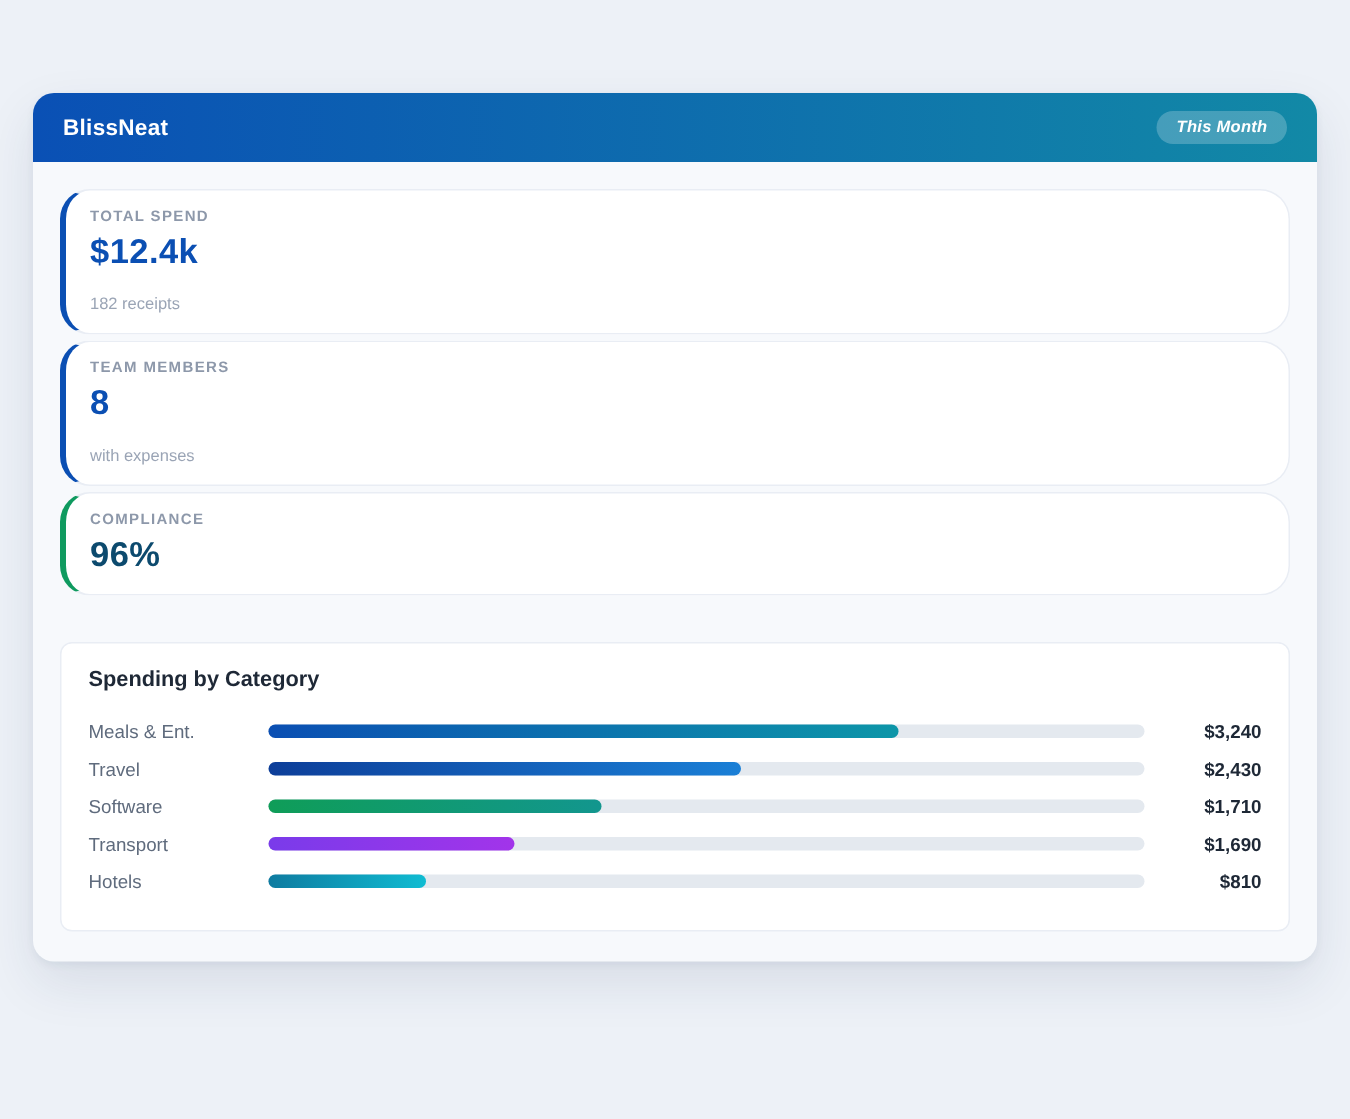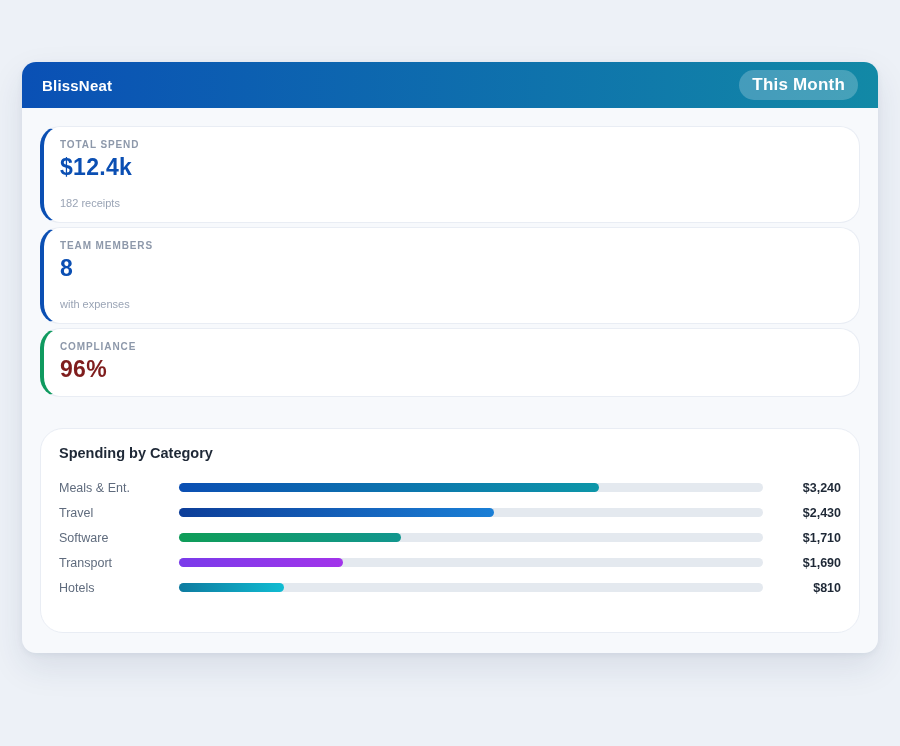--- a/index.html
+++ b/index.html
@@ -30,26 +30,27 @@
   }
   .app-title {
     color: #ffffff;
     font-weight: bold;
     font-size: 15px;
     letter-spacing: 0.2px;
   }
   .period-badge {
     background: rgba(255,255,255,0.22);
     color: #ffffff;
-    font-size: 17px;
+    font-size: 11px;
     font-weight: bold;
     padding: 5px 13px;
     border-radius: 999px;
     letter-spacing: 0.2px;
     cursor: pointer;
+    font-style: italic;
   }
   .card-body { padding: 18px 18px 20px; }
   .stat-card {
     background: #ffffff;
     border: 1px solid #e9edf4;
     border-left: 4px solid var(--accent, #0b4fb3);
     border-radius: 20px;
     padding: 12px 16px 13px;
     margin-bottom: 4px;
   }
@@ -68,22 +69,22 @@
     letter-spacing: 0.3px;
   }
   .stat-sub {
     font-size: 11px;
     color: #9aa4b5;
     margin-top: 16px;
   }
   .chart-card {
     background: #ffffff;
     border: 1px solid #e9edf4;
-    border-radius: 23px;
-    padding: 16px 18px 32px;
+    border-radius: 8px;
+    padding: 16px 18px 20px;
     margin-top: 31px;
   }
   .chart-title {
     font-size: 14.5px;
     font-weight: bold;
     color: #1e2836;
     margin-bottom: 14px;
   }
   .chart-row {
     display: grid;
@@ -131,21 +132,21 @@
 
     <div class="stat-card" style="border-left-color: rgb(11, 79, 179);">
       <div class="stat-label">TEAM MEMBERS</div>
       <div class="stat-value" style="color: rgb(11, 79, 179);">8</div>
       <div class="stat-sub">with expenses</div>
     </div>
 
 
     <div class="stat-card" style="border-left-color: rgb(15, 154, 95);">
       <div class="stat-label">COMPLIANCE</div>
-      <div class="stat-value" style="color: #7f1d1d;">96%</div>
+      <div class="stat-value" style="color: #0c4a6e;">96%</div>
     </div>
 
     <div class="chart-card">
       <div class="chart-title">Spending by Category</div>
       <div id="chart-rows">
           <div class="chart-row">
             <div class="row-label">Meals &amp; Ent.</div>
             <div class="bar-track" style="background: rgb(228, 233, 239);">
               <div class="bar-fill" style="width: 72%; background: linear-gradient(90deg, rgb(11, 79, 179), rgb(13, 150, 168));"></div>
             </div>

